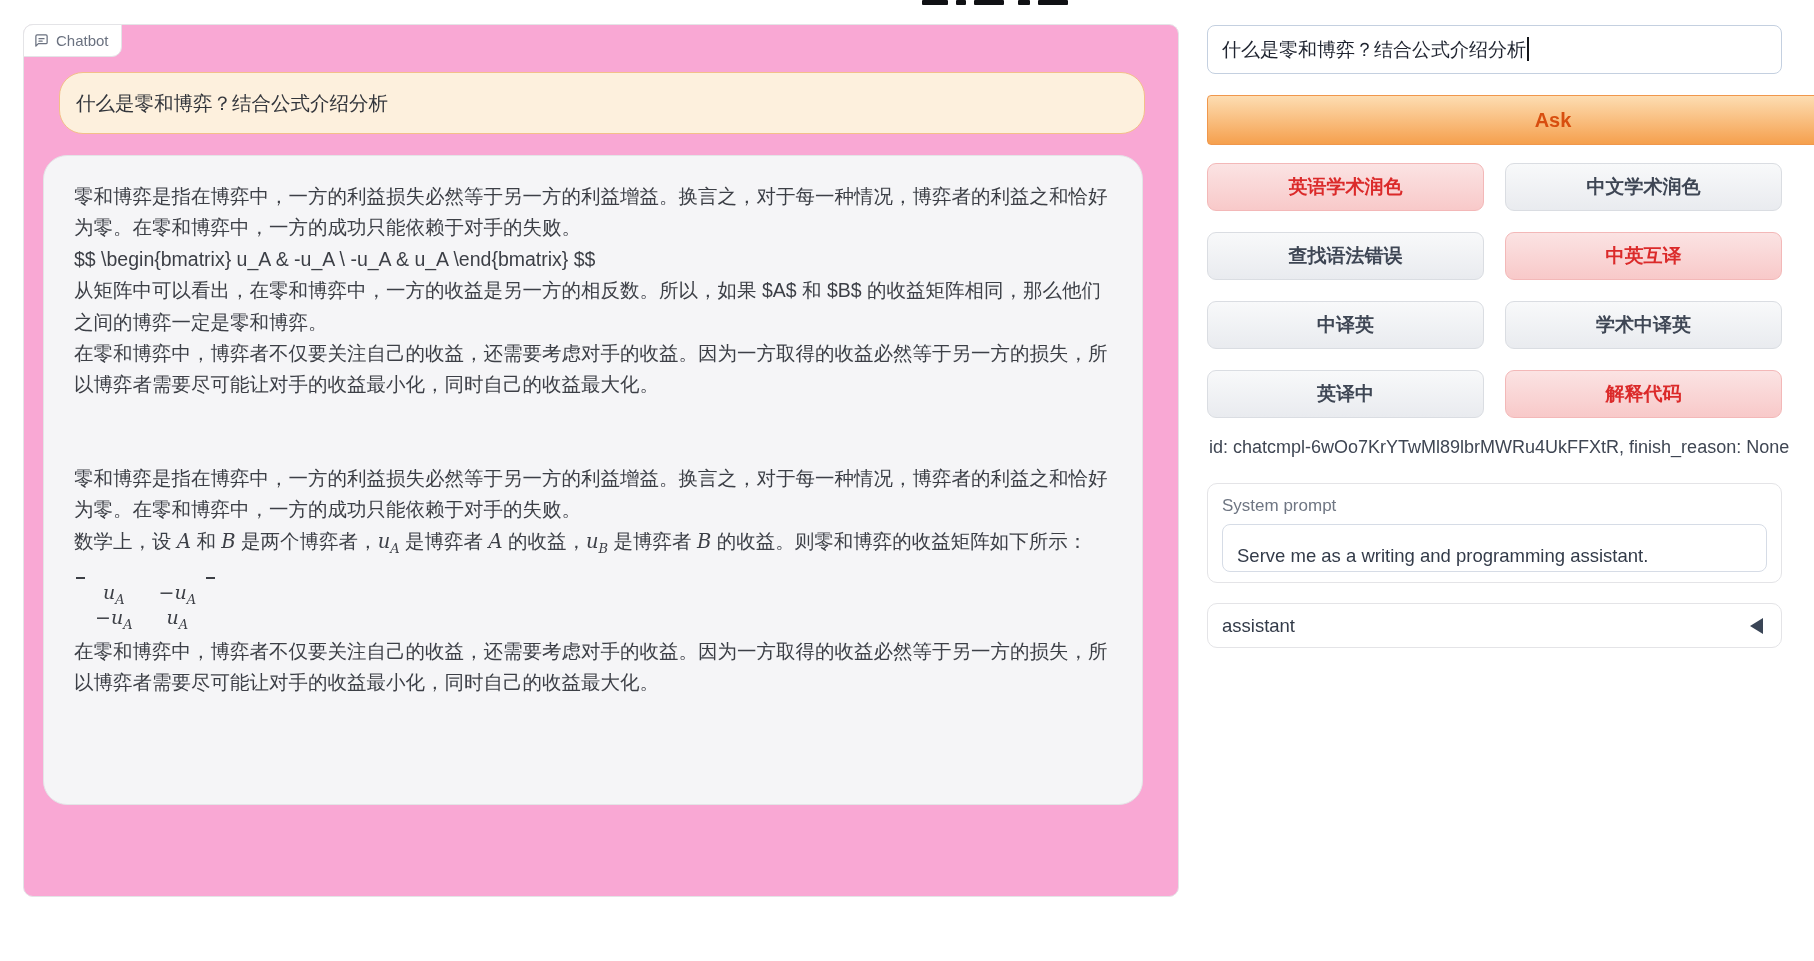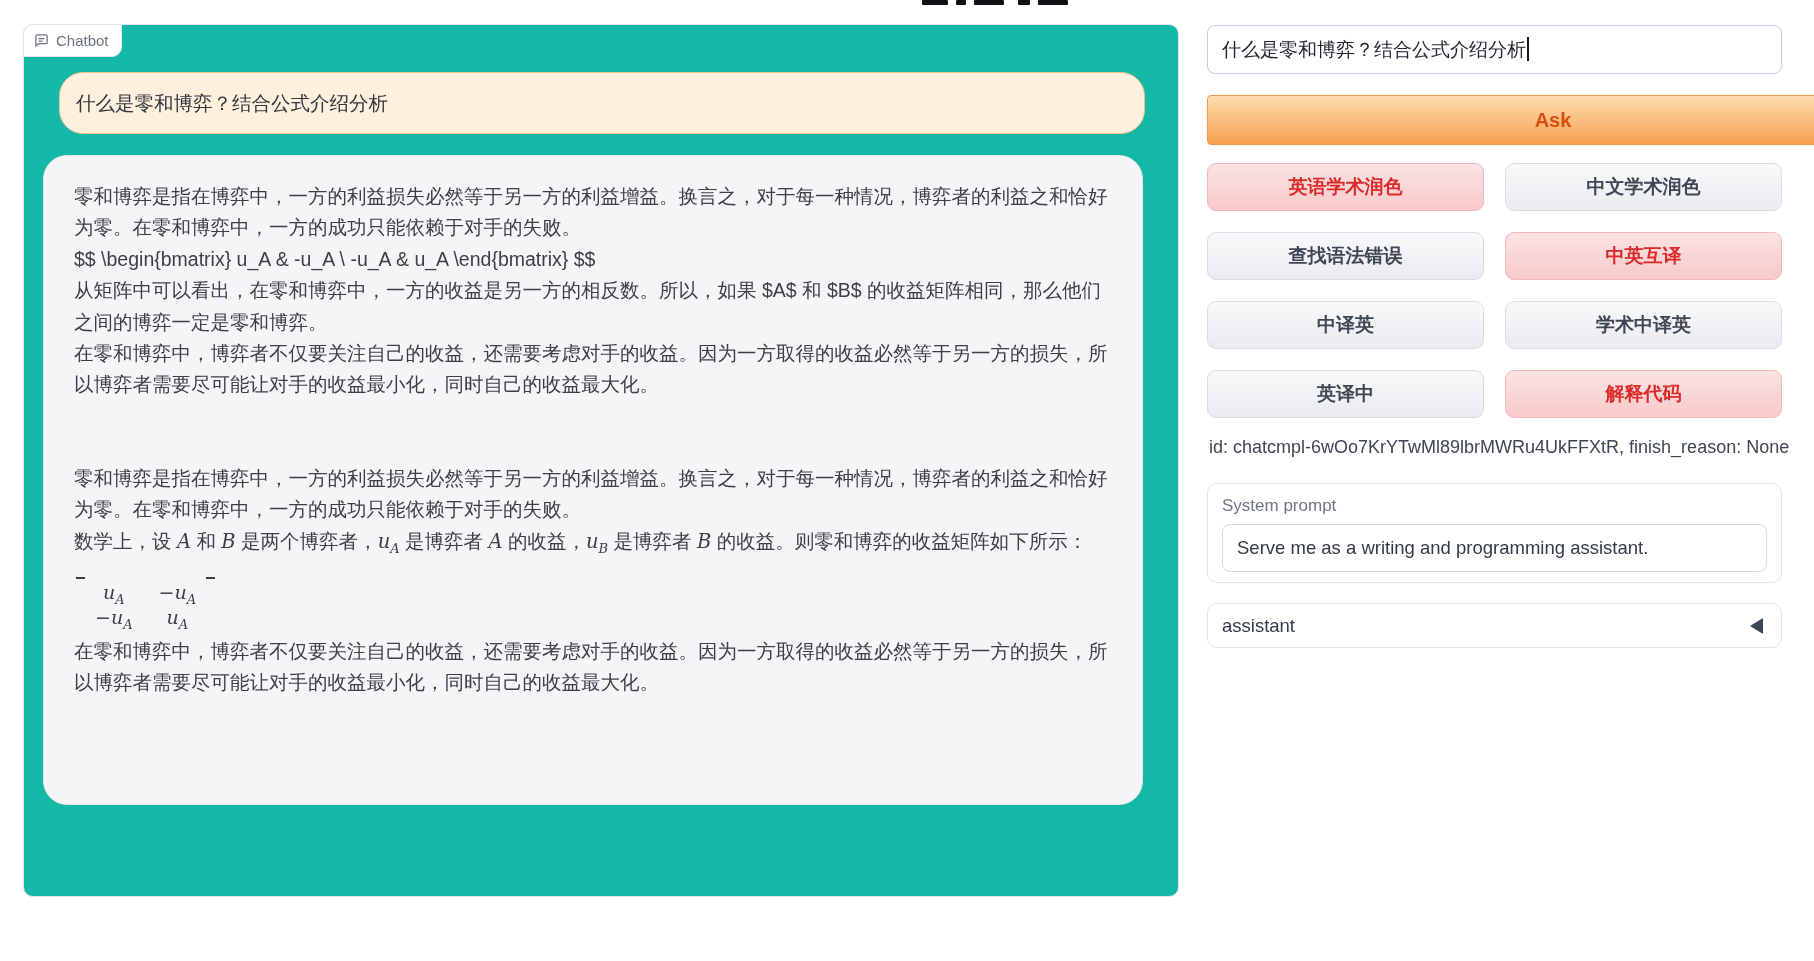--- a/index.html
+++ b/index.html
@@ -8,21 +8,21 @@
     font-family:"Liberation Sans","DejaVu Sans",sans-serif;
     -webkit-font-smoothing:antialiased;
   }
   
   .clip-title{position:absolute;left:922px;top:0;width:160px;height:6px;}
   .clip-title i{position:absolute;top:0;height:5px;background:#101114;border-radius:1px;}
 
   
   .chat-panel{
     position:absolute;left:23px;top:24px;width:1154px;height:871px;
-    background:#14b8a6;border:1px solid #e4e4e7;border-radius:10px;
+    background:#f9a8d4;border:1px solid #e4e4e7;border-radius:10px;
   }
   .chat-tab{
     position:absolute;left:-1px;top:-1px;height:31px;
     display:flex;align-items:center;gap:7px;padding:0 12px 0 10px;
     background:#ffffff;border:1px solid #e4e4e7;
     border-top-left-radius:10px;border-bottom-right-radius:10px;
     color:#6b7280;font-size:15px;
   }
   .chat-tab svg{display:block;}
   .bubble-user{
@@ -88,21 +88,21 @@
     font-size:18px;color:#3f4653;white-space:nowrap;
   }
   .sys-box{
     position:absolute;left:1207px;top:483px;width:575px;height:100px;
     box-sizing:border-box;background:#fff;border:1px solid #e4e4e7;border-radius:10px;
   }
   .sys-label{margin:12px 0 0 14px;font-size:17px;color:#6f7683;}
   .sys-input{
     margin:8px 14px 0 14px;height:48px;box-sizing:border-box;
     border:1px solid #d6dce6;border-radius:8px;background:#fff;
-    font-size:18.5px;color:#333b49;line-height:46px;padding:0 14px;
+    font-size:18.5px;color:#333b49;line-height:46px;padding:8px 14px;
     white-space:nowrap;overflow:hidden;
   }
   .accordion{
     position:absolute;left:1207px;top:603px;width:575px;height:45px;
     box-sizing:border-box;background:#fff;border:1px solid #e4e4e7;border-radius:10px;
     display:flex;align-items:center;justify-content:space-between;
     padding:0 18px 0 14px;cursor:pointer;
   }
   .accordion .acc-label{font-size:18.5px;color:#333b49;}
   .tri-left{

